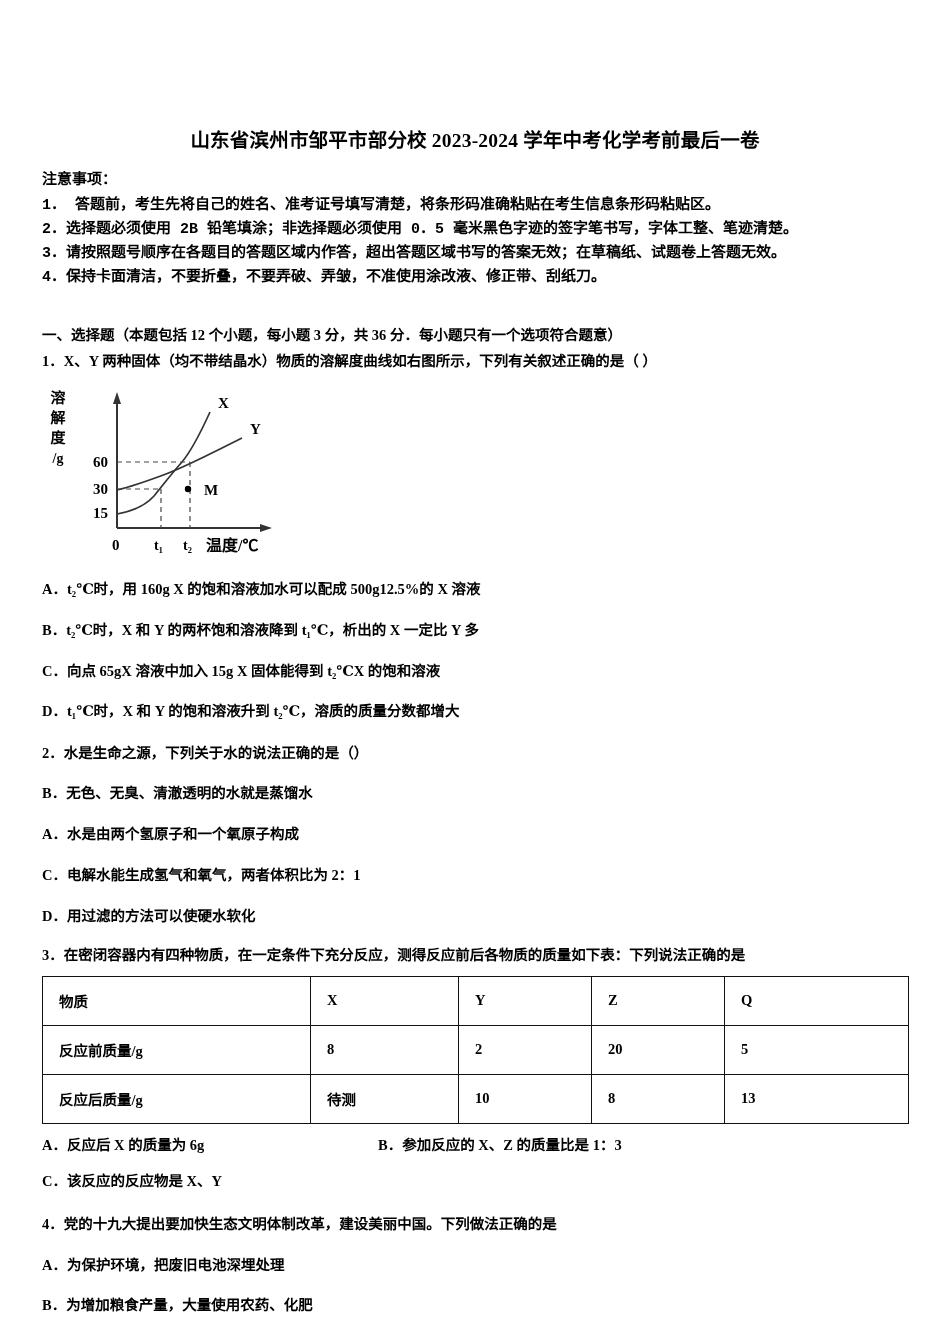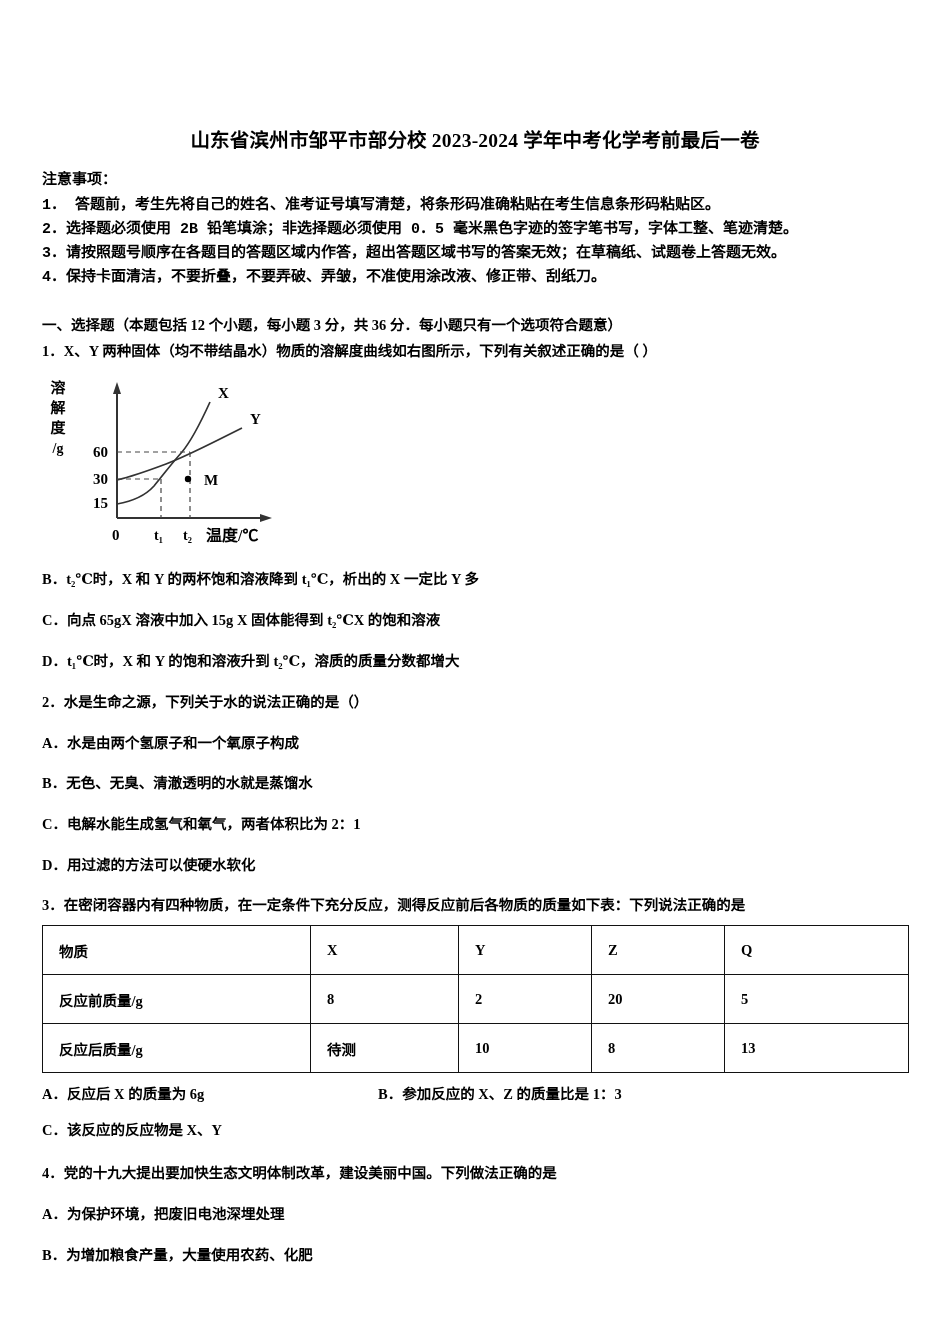--- a/index.html
+++ b/index.html
@@ -58,21 +58,21 @@
     font-weight: bold;
     line-height: 1.62;
     white-space: nowrap;
   }
 
   
   .section-head {
     font-size: 14.5px;
     font-weight: bold;
     line-height: 1.5;
-    margin-top: 24px;
+    margin-top: 34px;
     white-space: nowrap;
   }
 
   .q-stem {
     font-size: 14.5px;
     font-weight: bold;
     line-height: 1.55;
     margin-top: 3px;
     white-space: nowrap;
   }
@@ -203,28 +203,29 @@
         <text x="176" y="30" font-family="&quot;Liberation Serif&quot;, serif" font-size="15" font-weight="bold">X</text>
         <text x="208" y="56" font-family="&quot;Liberation Serif&quot;, serif" font-size="15" font-weight="bold">Y</text>
 
         <text x="70" y="172" font-family="&quot;Liberation Serif&quot;, serif" font-size="15" font-weight="bold">0</text>
         <text x="112" y="172" font-family="&quot;Liberation Serif&quot;, serif" font-size="14" font-weight="bold">t₁</text>
         <text x="141" y="172" font-family="&quot;Liberation Serif&quot;, serif" font-size="14" font-weight="bold">t₂</text>
         <text x="164" y="173" font-family="&quot;Liberation Serif&quot;, serif" font-size="16" font-weight="bold">温度/℃</text>
       </svg>
     </div>
 
+    <div class="opt">A．t₂℃时，用 160g X 的饱和溶液加水可以配成 500g12.5%的 X 溶液</div>
     <div class="opt">B．t₂℃时，X 和 Y 的两杯饱和溶液降到 t₁℃，析出的 X 一定比 Y 多</div>
     <div class="opt">C．向点 65gX 溶液中加入 15g X 固体能得到 t₂℃X 的饱和溶液</div>
     <div class="opt">D．t₁℃时，X 和 Y 的饱和溶液升到 t₂℃，溶质的质量分数都增大</div>
 
     <div class="q-stem" style="margin-top:19px;">2．水是生命之源，下列关于水的说法正确的是（）</div>
 
+    <div class="opt">B．无色、无臭、清澈透明的水就是蒸馏水</div>
     <div class="opt">A．水是由两个氢原子和一个氧原子构成</div>
-    <div class="opt">B．无色、无臭、清澈透明的水就是蒸馏水</div>
     <div class="opt">C．电解水能生成氢气和氧气，两者体积比为 2：1</div>
     <div class="opt">D．用过滤的方法可以使硬水软化</div>
 
     <div class="q-stem" style="margin-top:17px;">3．在密闭容器内有四种物质，在一定条件下充分反应，测得反应前后各物质的质量如下表：下列说法正确的是</div>
 
     <table class="data-table">
       <colgroup>
         <col class="c0">
           <col class="c1">
           <col class="c2">

